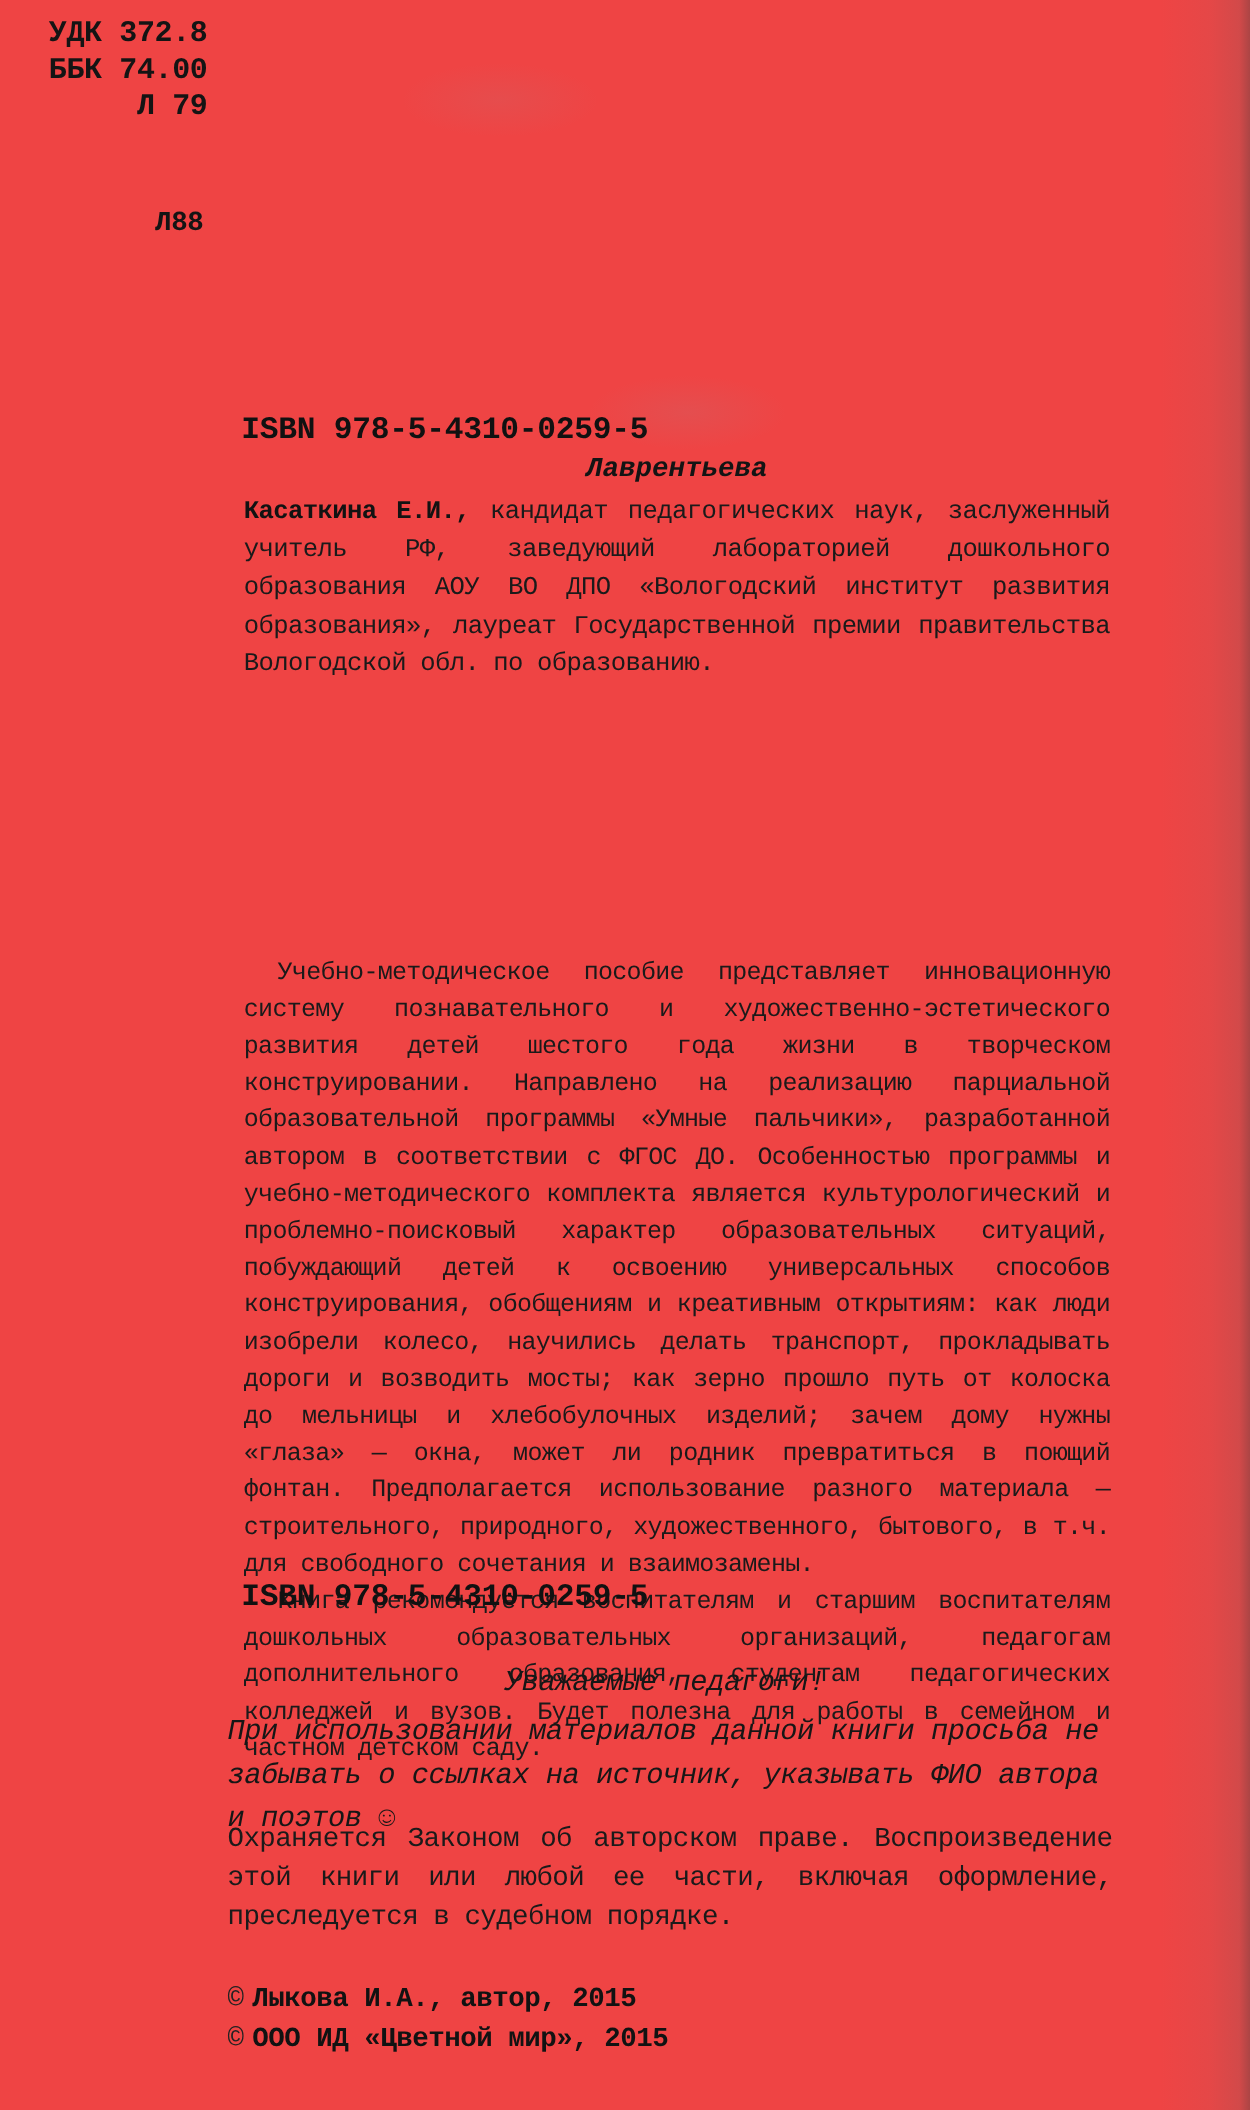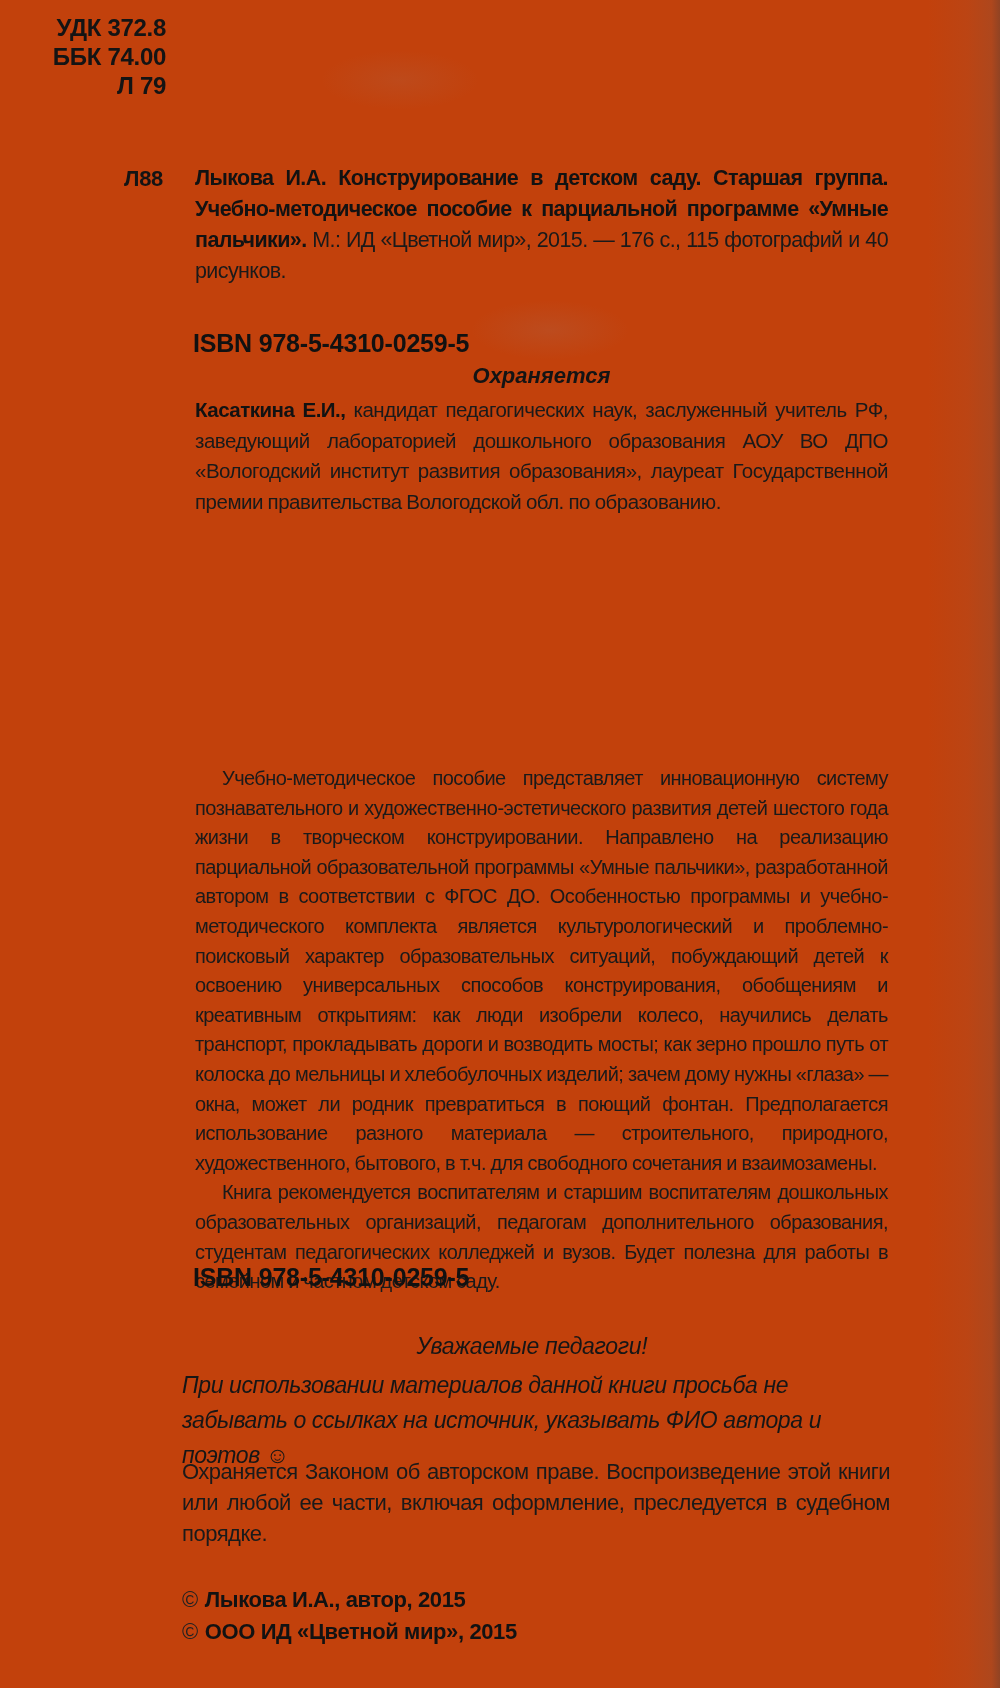--- a/index.html
+++ b/index.html
@@ -5,23 +5,23 @@
   html, body {
     margin: 0;
     padding: 0;
     background: #e8e8e6;
   }
   .page {
     position: relative;
     width: 1000px;
     height: 1688px;
     margin: 0 auto;
-    background: #c2410c;
+    background: #ef4444;
     color: #1a1a1a;
-    font-family: Liberation Sans, sans-serif;
+    font-family: Liberation Mono, monospace;
     overflow: hidden;
   }
   
   .scan-smudge-1 {
     position: absolute; top: 50px; left: 320px; width: 160px; height: 60px;
     background: radial-gradient(ellipse at center, rgba(150,150,155,0.10), rgba(150,150,155,0) 70%);
   }
   .scan-smudge-2 {
     position: absolute; top: 300px; left: 470px; width: 160px; height: 60px;
     background: radial-gradient(ellipse at center, rgba(150,150,160,0.12), rgba(150,150,160,0) 70%);
@@ -136,25 +136,24 @@
   <div class="scan-smudge-2"></div>
 
   <div class="udk-block">
     <div>УДК 372.8</div>
     <div>ББК 74.00</div>
     <div>Л 79</div>
   </div>
 
   <div class="entry-code">Л88</div>
 
-  <p class="entry"><span class="b">Лыкова И.А. Конструирование в детском саду. Старшая группа. Учебно-методическое пособие к парциальной программе «Умные пальчики».</span><span> М.: ИД «Цветной мир», 2015. — 176 с., 115 фотографий и 40 рисунков.</span></p>
 
   <div class="isbn isbn-top">ISBN 978-5-4310-0259-5</div>
 
-  <div class="reviewers-heading">Охраняется</div>
+  <div class="reviewers-heading">Лаврентьева</div>
 
   <div class="reviewers">
     <p><span class="name">Касаткина Е.И.,</span><span> кандидат педагогических наук, заслуженный учитель РФ, заведующий лабораторией дошкольного образования АОУ ВО ДПО «Вологодский институт развития образования», лауреат Государственной премии правительства Вологодской обл. по образованию.</span></p>
   </div>
 
   <div class="annotation">
     <p>Учебно-методическое пособие представляет инновационную систему познавательного и художественно-эстетического развития детей шестого года жизни в творческом конструировании. Направлено на реализацию парциальной образовательной программы «Умные пальчики», разработанной автором в соответствии с ФГОС ДО. Особенностью программы и учебно-методического комплекта является культурологический и проблемно-поисковый характер образовательных ситуаций, побуждающий детей к освоению универсальных способов конструирования, обобщениям и креативным открытиям: как люди изобрели колесо, научились делать транспорт, прокладывать дороги и возводить мосты; как зерно прошло путь от колоска до мельницы и хлебобулочных изделий; зачем дому нужны «глаза» — окна, может ли родник превратиться в поющий фонтан. Предполагается использование разного материала — строительного, природного, художественного, бытового, в т.ч. для свободного сочетания и взаимозамены.</p>
     <p>Книга рекомендуется воспитателям и старшим воспитателям дошкольных образовательных организаций, педагогам дополнительного образования, студентам педагогических колледжей и вузов. Будет полезна для работы в семейном и частном детском саду.</p>
   </div>
 

